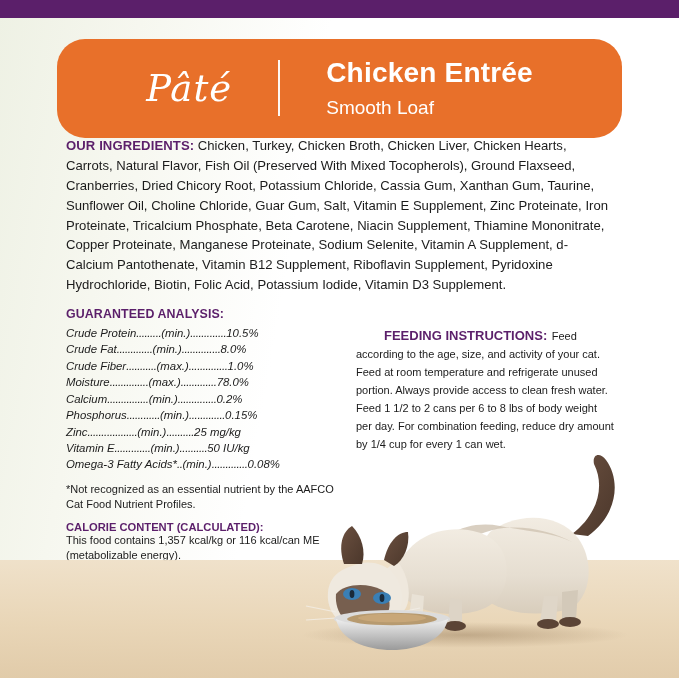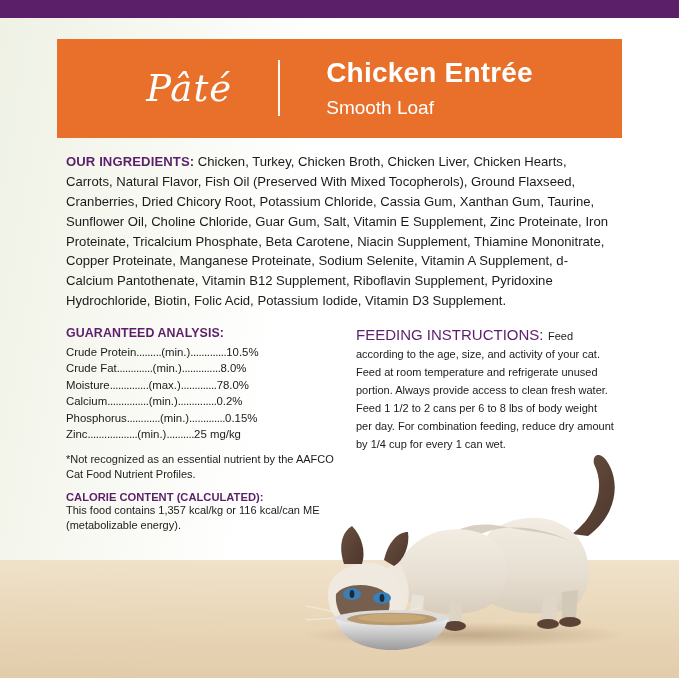--- a/index.html
+++ b/index.html
@@ -14,59 +14,59 @@
     position: absolute; inset: 0;
     background: linear-gradient(100deg, #eef1e4 0%, #f6f7ef 18%, #ffffff 42%, #ffffff 100%);
   }
   .topbar {
     position:absolute; top:0; left:0; width:679px; height:18px;
     background:#5b1f6a;
   }
   .banner {
     position:absolute; top:39px; left:57px; width:565px; height:99px;
     background:#e8702a;
-    display:flex; align-items:center; justify-content:center;
+    display:flex; align-items:center; justify-content:center;border-radius:28px;
   }
   .banner-inner { display:flex; align-items:center; gap:24px; }
   .pate {
     color:#ffffff;
     font-family:"DejaVu Serif", serif;
     font-style:italic;
     font-size:37px;
     letter-spacing:1px;
     padding-right:22px;
   }
   .vrule { width:2px; height:56px; background:#ffffff; opacity:.95; }
   .banner-right { padding-left:22px; color:#ffffff; }
   .entree {
     font-size:28px; font-weight:bold; letter-spacing:.2px; line-height:1.1;text-align:center;
   }
   .loaf { font-size:19px; font-weight:normal; margin-top:9px; }
 
   .ing {
-    position:absolute; top:152px; left:66px; width:548px;
+    position:absolute; top:136px; left:66px; width:548px;
     font-size:13.1px; line-height:1.52; color:#1b1b1b;
   }
   .ing b { color:#5b1f6a; font-weight:bold; letter-spacing:.1px; }
-  .left-col { position:absolute; top:326px; left:66px; width:268px; }
+  .left-col { position:absolute; top:307px; left:66px; width:268px; }
   .right-col { position:absolute; top:326px; left:356px; width:258px; }
 
   .hdr {
     color:#5b1f6a; font-weight:bold; font-size:12.4px; letter-spacing:.1px;
     margin-bottom:4px;
   }
   .ga-list { font-size:11.4px; line-height:1.44; color:#1b1b1b; }
-  .ga-row { white-space:nowrap; }
+  .ga-row { white-space:nowrap;font-style:italic; }
   .dots { letter-spacing:-0.4px; }
 
   .footnote { font-size:11px; line-height:1.38; color:#1b1b1b; margin-top:9px; }
   .cal-hdr { color:#5b1f6a; font-weight:bold; font-size:11.2px; margin-top:9px; }
   .cal-body { font-size:11px; line-height:1.38; color:#1b1b1b; }
 
-  .fi-hdr { color:#5b1f6a; font-weight:normal; font-size:15px; display:inline; }
+  .fi-hdr { color:#5b1f6a; font-weight:bold; font-size:13px; display:inline;margin-left:28px; }
   .fi-body { font-size:11px; line-height:1.46; color:#1b1b1b; display:inline; }
 
   
   .floor {
     position:absolute; left:0; bottom:0; width:679px; height:118px;
     background:linear-gradient(180deg,#efe0c8 0%, #e8d4b4 55%, #e0c9a6 100%);
     opacity:.95;
   }
   .floor-shadow {
     position:absolute; left:300px; bottom:30px; width:330px; height:26px;
@@ -96,24 +96,27 @@
   <div class="ing">
     <b>OUR INGREDIENTS:</b>
     <span>Chicken, Turkey, Chicken Broth, Chicken Liver, Chicken Hearts, Carrots, Natural Flavor, Fish Oil (Preserved With Mixed Tocopherols), Ground Flaxseed, Cranberries, Dried Chicory Root, Potassium Chloride, Cassia Gum, Xanthan Gum, Taurine, Sunflower Oil, Choline Chloride, Guar Gum, Salt, Vitamin E Supplement, Zinc Proteinate, Iron Proteinate, Tricalcium Phosphate, Beta Carotene, Niacin Supplement, Thiamine Mononitrate, Copper Proteinate, Manganese Proteinate, Sodium Selenite, Vitamin A Supplement, d-Calcium Pantothenate, Vitamin B12 Supplement, Riboflavin Supplement, Pyridoxine Hydrochloride, Biotin, Folic Acid, Potassium Iodide, Vitamin D3 Supplement.</span>
   </div>
 
   <div class="left-col">
     <div class="hdr">GUARANTEED ANALYSIS:</div>
     <div class="ga-list" id="ga-list">
         <div class="ga-row"><span>Crude Protein</span><span class="dots">.........</span><span>(min.)</span><span class="dots">.............</span><span>10.5%</span></div>
         <div class="ga-row"><span>Crude Fat</span><span class="dots">.............</span><span>(min.)</span><span class="dots">..............</span><span>8.0%</span></div>
+        <div class="ga-row"><span>Crude Fiber</span><span class="dots">...........</span><span>(max.)</span><span class="dots">..............</span><span>1.0%</span></div>
         <div class="ga-row"><span>Moisture</span><span class="dots">..............</span><span>(max.)</span><span class="dots">.............</span><span>78.0%</span></div>
         <div class="ga-row"><span>Calcium</span><span class="dots">...............</span><span>(min.)</span><span class="dots">..............</span><span>0.2%</span></div>
         <div class="ga-row"><span>Phosphorus</span><span class="dots">............</span><span>(min.)</span><span class="dots">.............</span><span>0.15%</span></div>
         <div class="ga-row"><span>Zinc</span><span class="dots">..................</span><span>(min.)</span><span class="dots">..........</span><span>25 mg/kg</span></div>
+        <div class="ga-row"><span>Vitamin E</span><span class="dots">.............</span><span>(min.)</span><span class="dots">..........</span><span>50 IU/kg</span></div>
+        <div class="ga-row"><span>Omega-3 Fatty Acids*</span><span class="dots">..</span><span>(min.)</span><span class="dots">.............</span><span>0.08%</span></div>
       </div>
     <div class="footnote">*Not recognized as an essential nutrient by the AAFCO Cat Food Nutrient Profiles.</div>
     <div class="cal-hdr">CALORIE CONTENT (CALCULATED):</div>
     <div class="cal-body">This food contains 1,357 kcal/kg or 116 kcal/can ME (metabolizable energy).</div>
   </div>
 
   <div class="right-col">
     <span class="fi-hdr">FEEDING INSTRUCTIONS:</span>
     <span class="fi-body"> Feed according to the age, size, and activity of your cat. Feed at room temperature and refrigerate unused portion. Always provide access to clean fresh water. Feed 1 1/2 to 2 cans per 6 to 8 lbs of body weight per day. For combination feeding, reduce dry amount by 1/4 cup for every 1 can wet.</span>
   </div>

